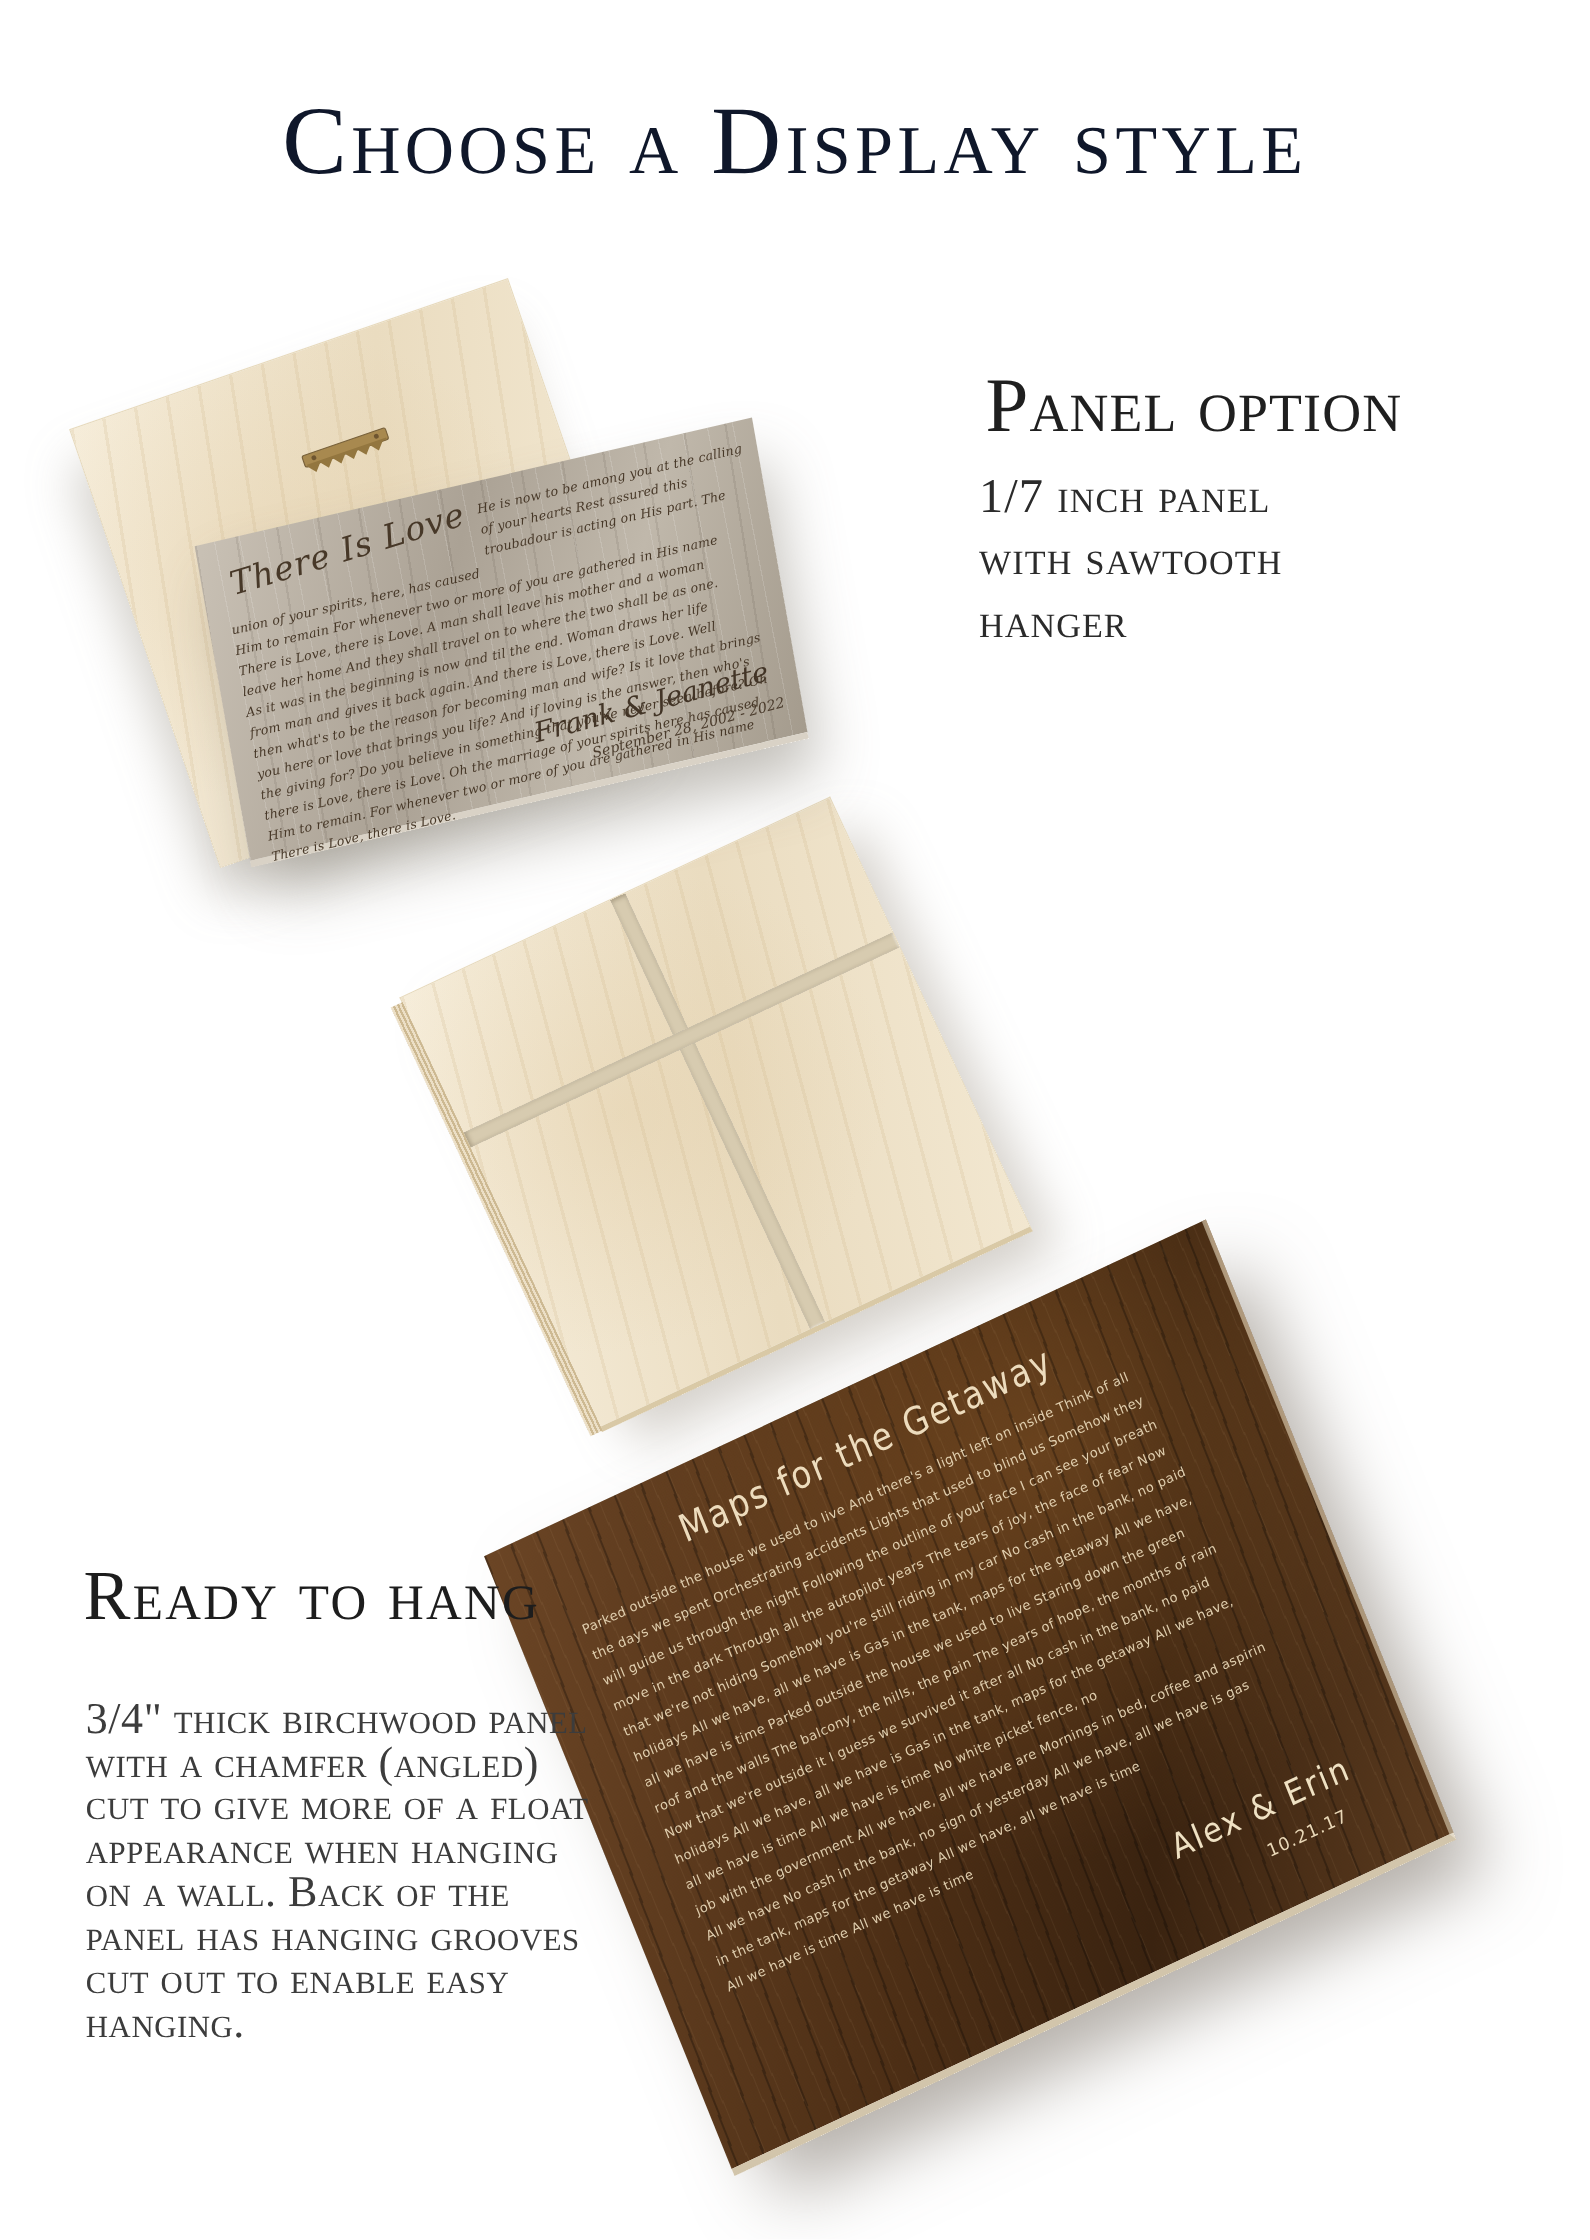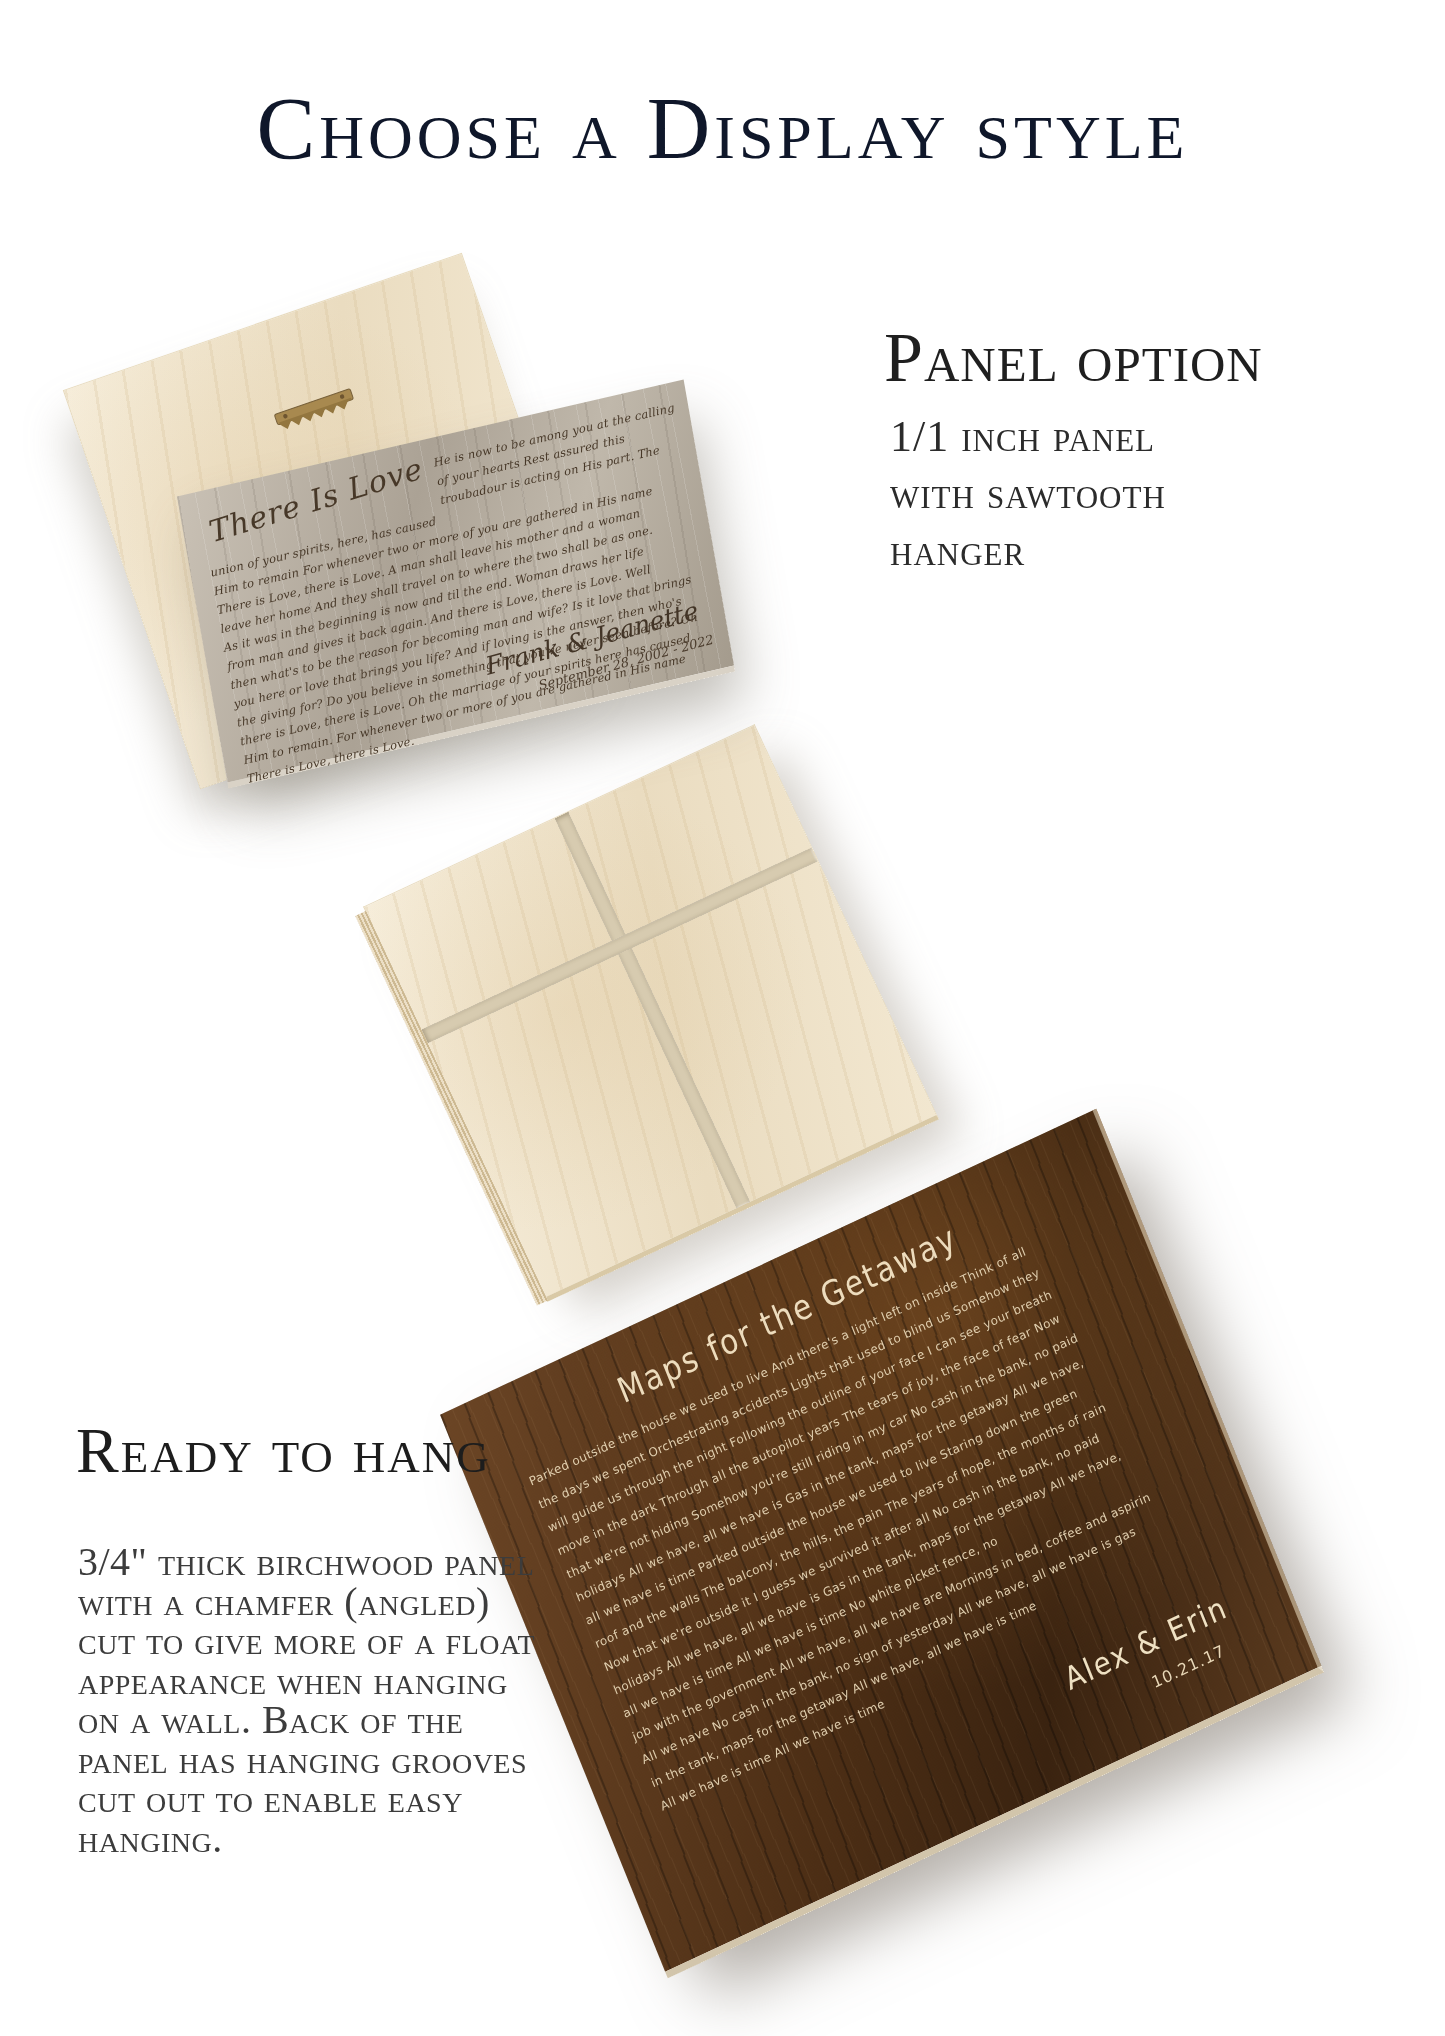--- a/index.html
+++ b/index.html
@@ -57,21 +57,21 @@
   .script-sig{
     position:absolute;right:26px;bottom:44px;font-size:25px;font-style:italic;
     font-family:"DejaVu Serif", serif;color:#423426;transform:rotate(-2deg);
   }
   .script-date{
     position:absolute;right:16px;bottom:20px;font-size:13px;font-style:italic;
     font-family:"DejaVu Serif", serif;color:#4a3b2c;transform:rotate(-2deg);
   }
 
   .option-block{position:absolute;left:884px;top:318px;z-index:3;}
-  .option-heading{margin:0;font-size:70px;font-weight:500;letter-spacing:1px;color:#1f1f1f;}
+  .option-heading{margin:12px;font-size:70px;font-weight:500;letter-spacing:1px;color:#1f1f1f;}
   .option-sub{margin:10px 0 0 6px;font-size:44px;line-height:57px;color:#2b2b2b;letter-spacing:1px;}
 
   
   .birch-bottom{
     left:435px;top:795px;width:430px;height:430px;
     transform:rotate(-25deg);z-index:1;
     border-bottom:5px solid #d9c9a6;
     box-shadow:20px 30px 45px -5px rgba(150,140,125,0.40);
   }
   .groove{position:absolute;background:#d7cbb0;
@@ -148,21 +148,21 @@
 there is Love, there is Love. Oh the marriage of your spirits here has caused
 Him to remain. For whenever two or more of you are gathered in His name
 There is Love, there is Love.</span>
     </div>
     <div class="script-sig">Frank &amp; Jeanette</div>
     <div class="script-date">September 28, 2002 - 2022</div>
   </div>
 
   <div class="option-block">
     <h2 class="option-heading smallcaps">Panel option</h2>
-    <div class="option-sub smallcaps prelines">1/1 inch panel
+    <div class="option-sub smallcaps prelines">1/7 inch panel
 with sawtooth
 hanger</div>
   </div>
 
   <div class="panel birch birch-bottom">
     <div class="groove groove-v"></div>
     <div class="groove groove-h"></div>
     <div class="ply-edge"></div>
   </div>
 

